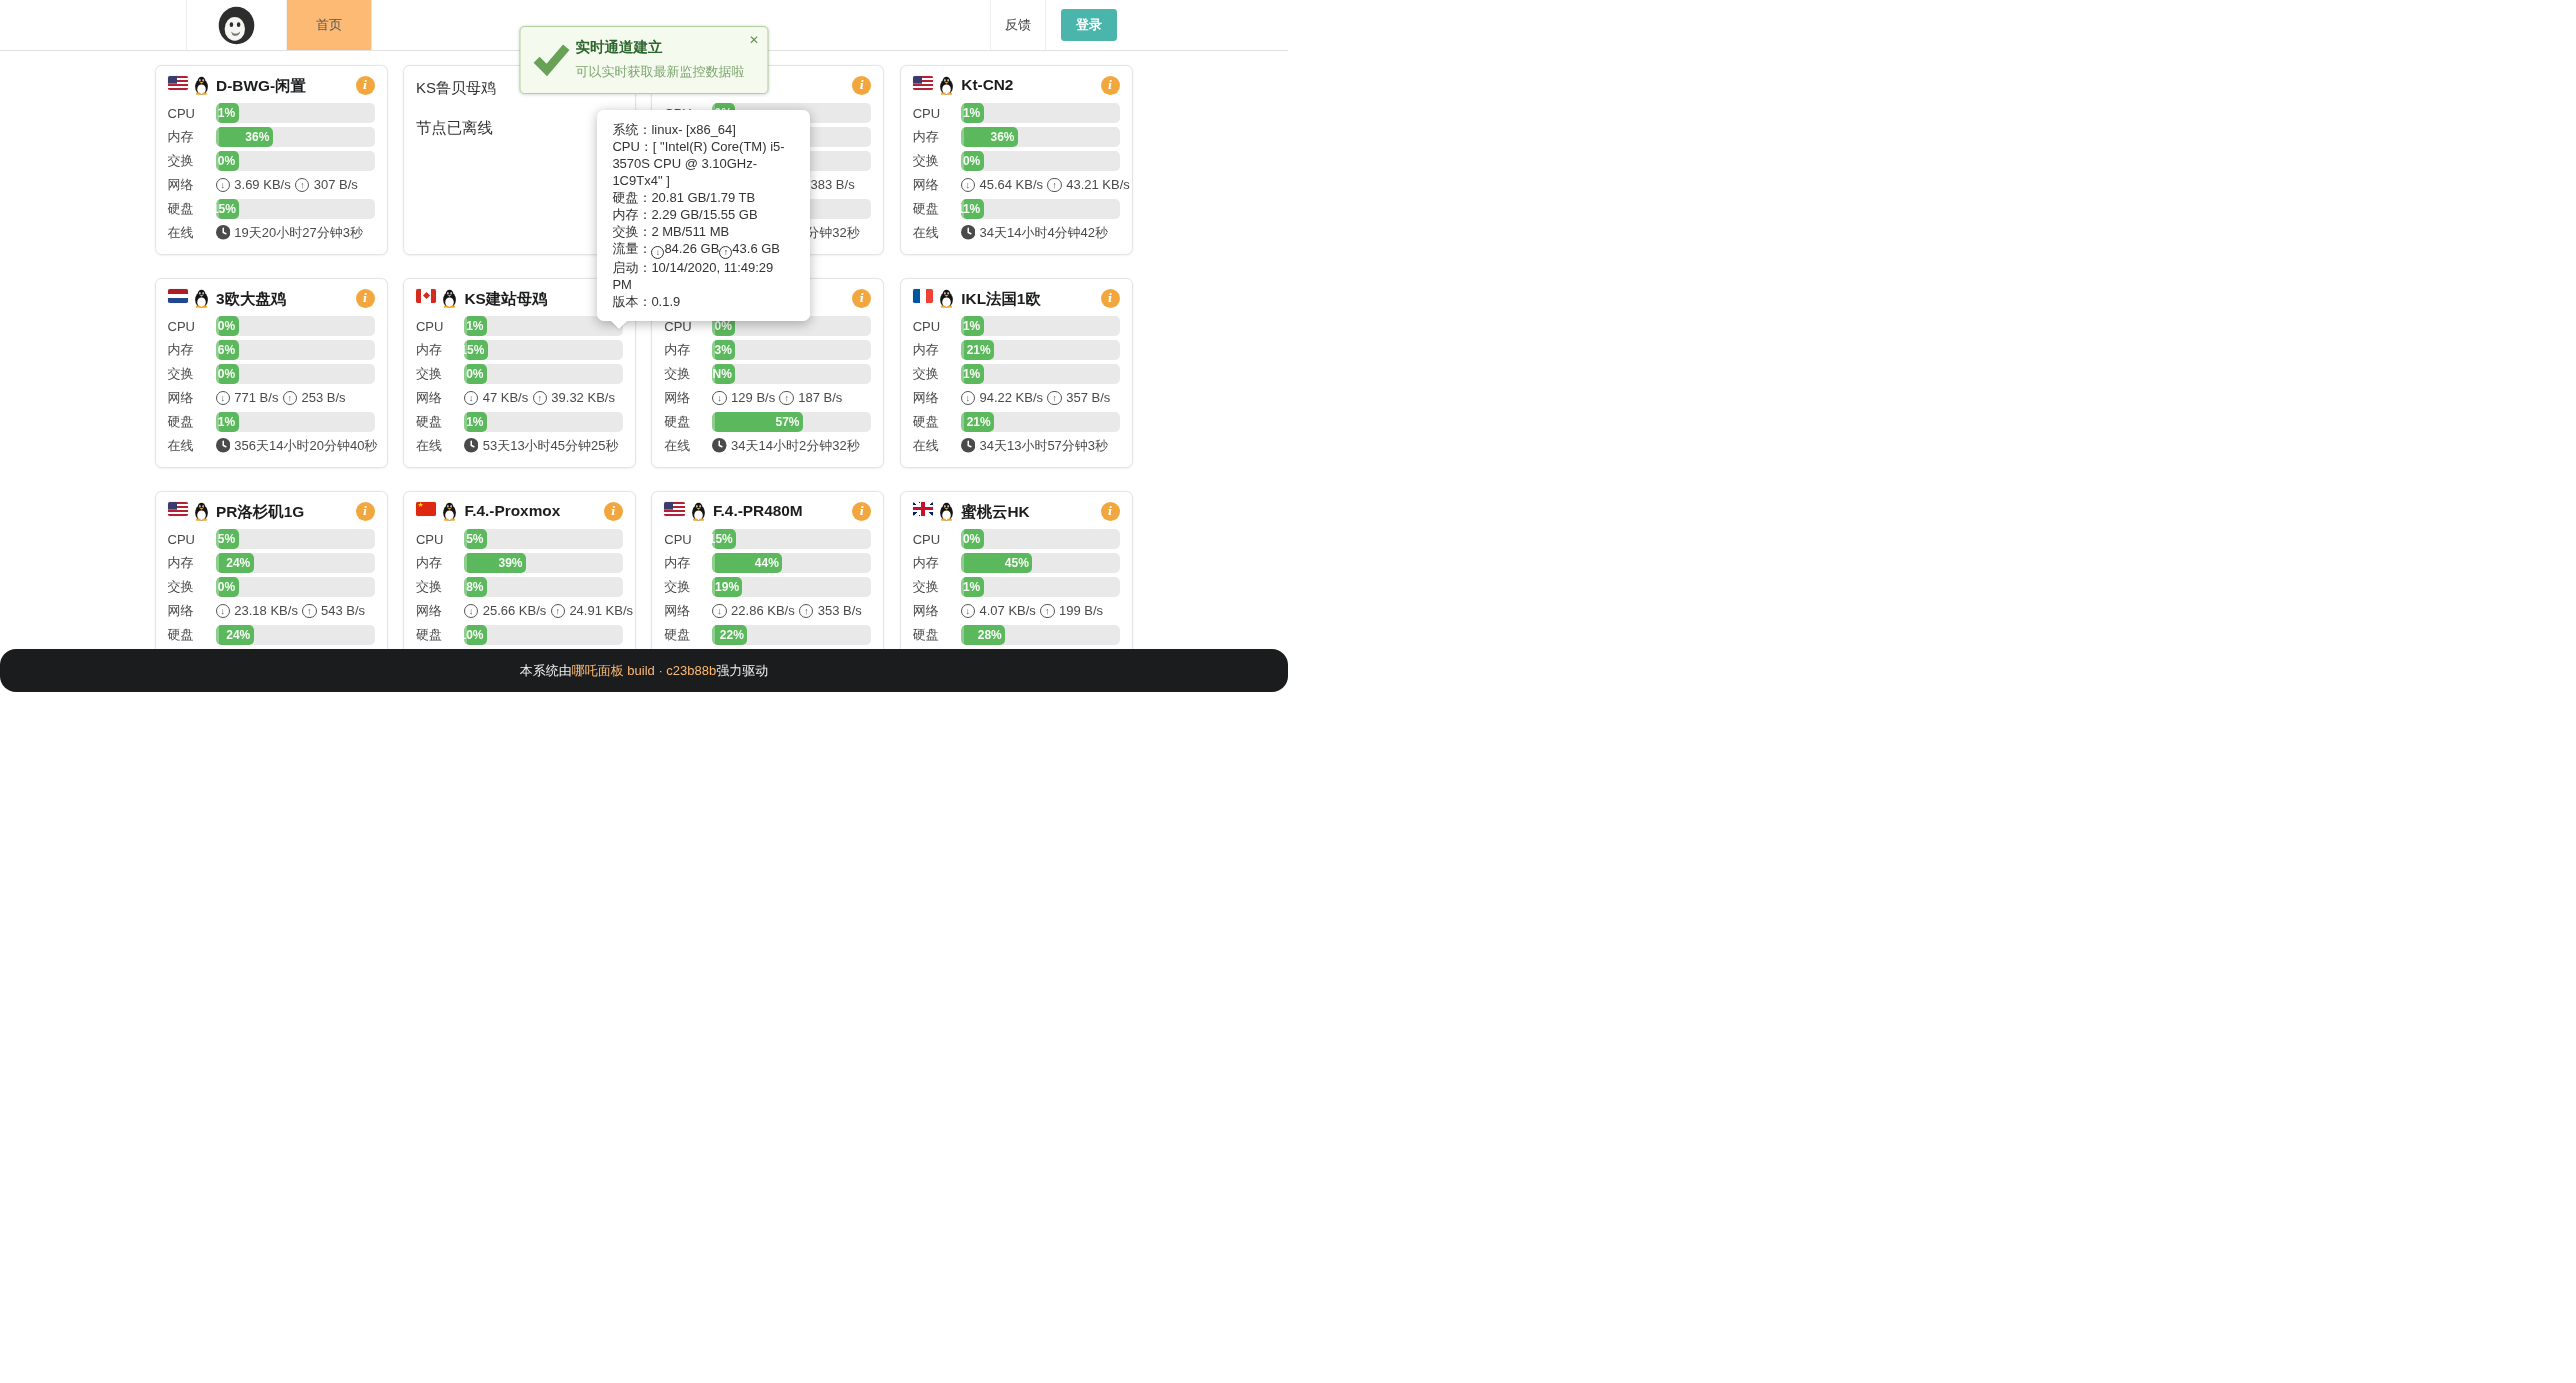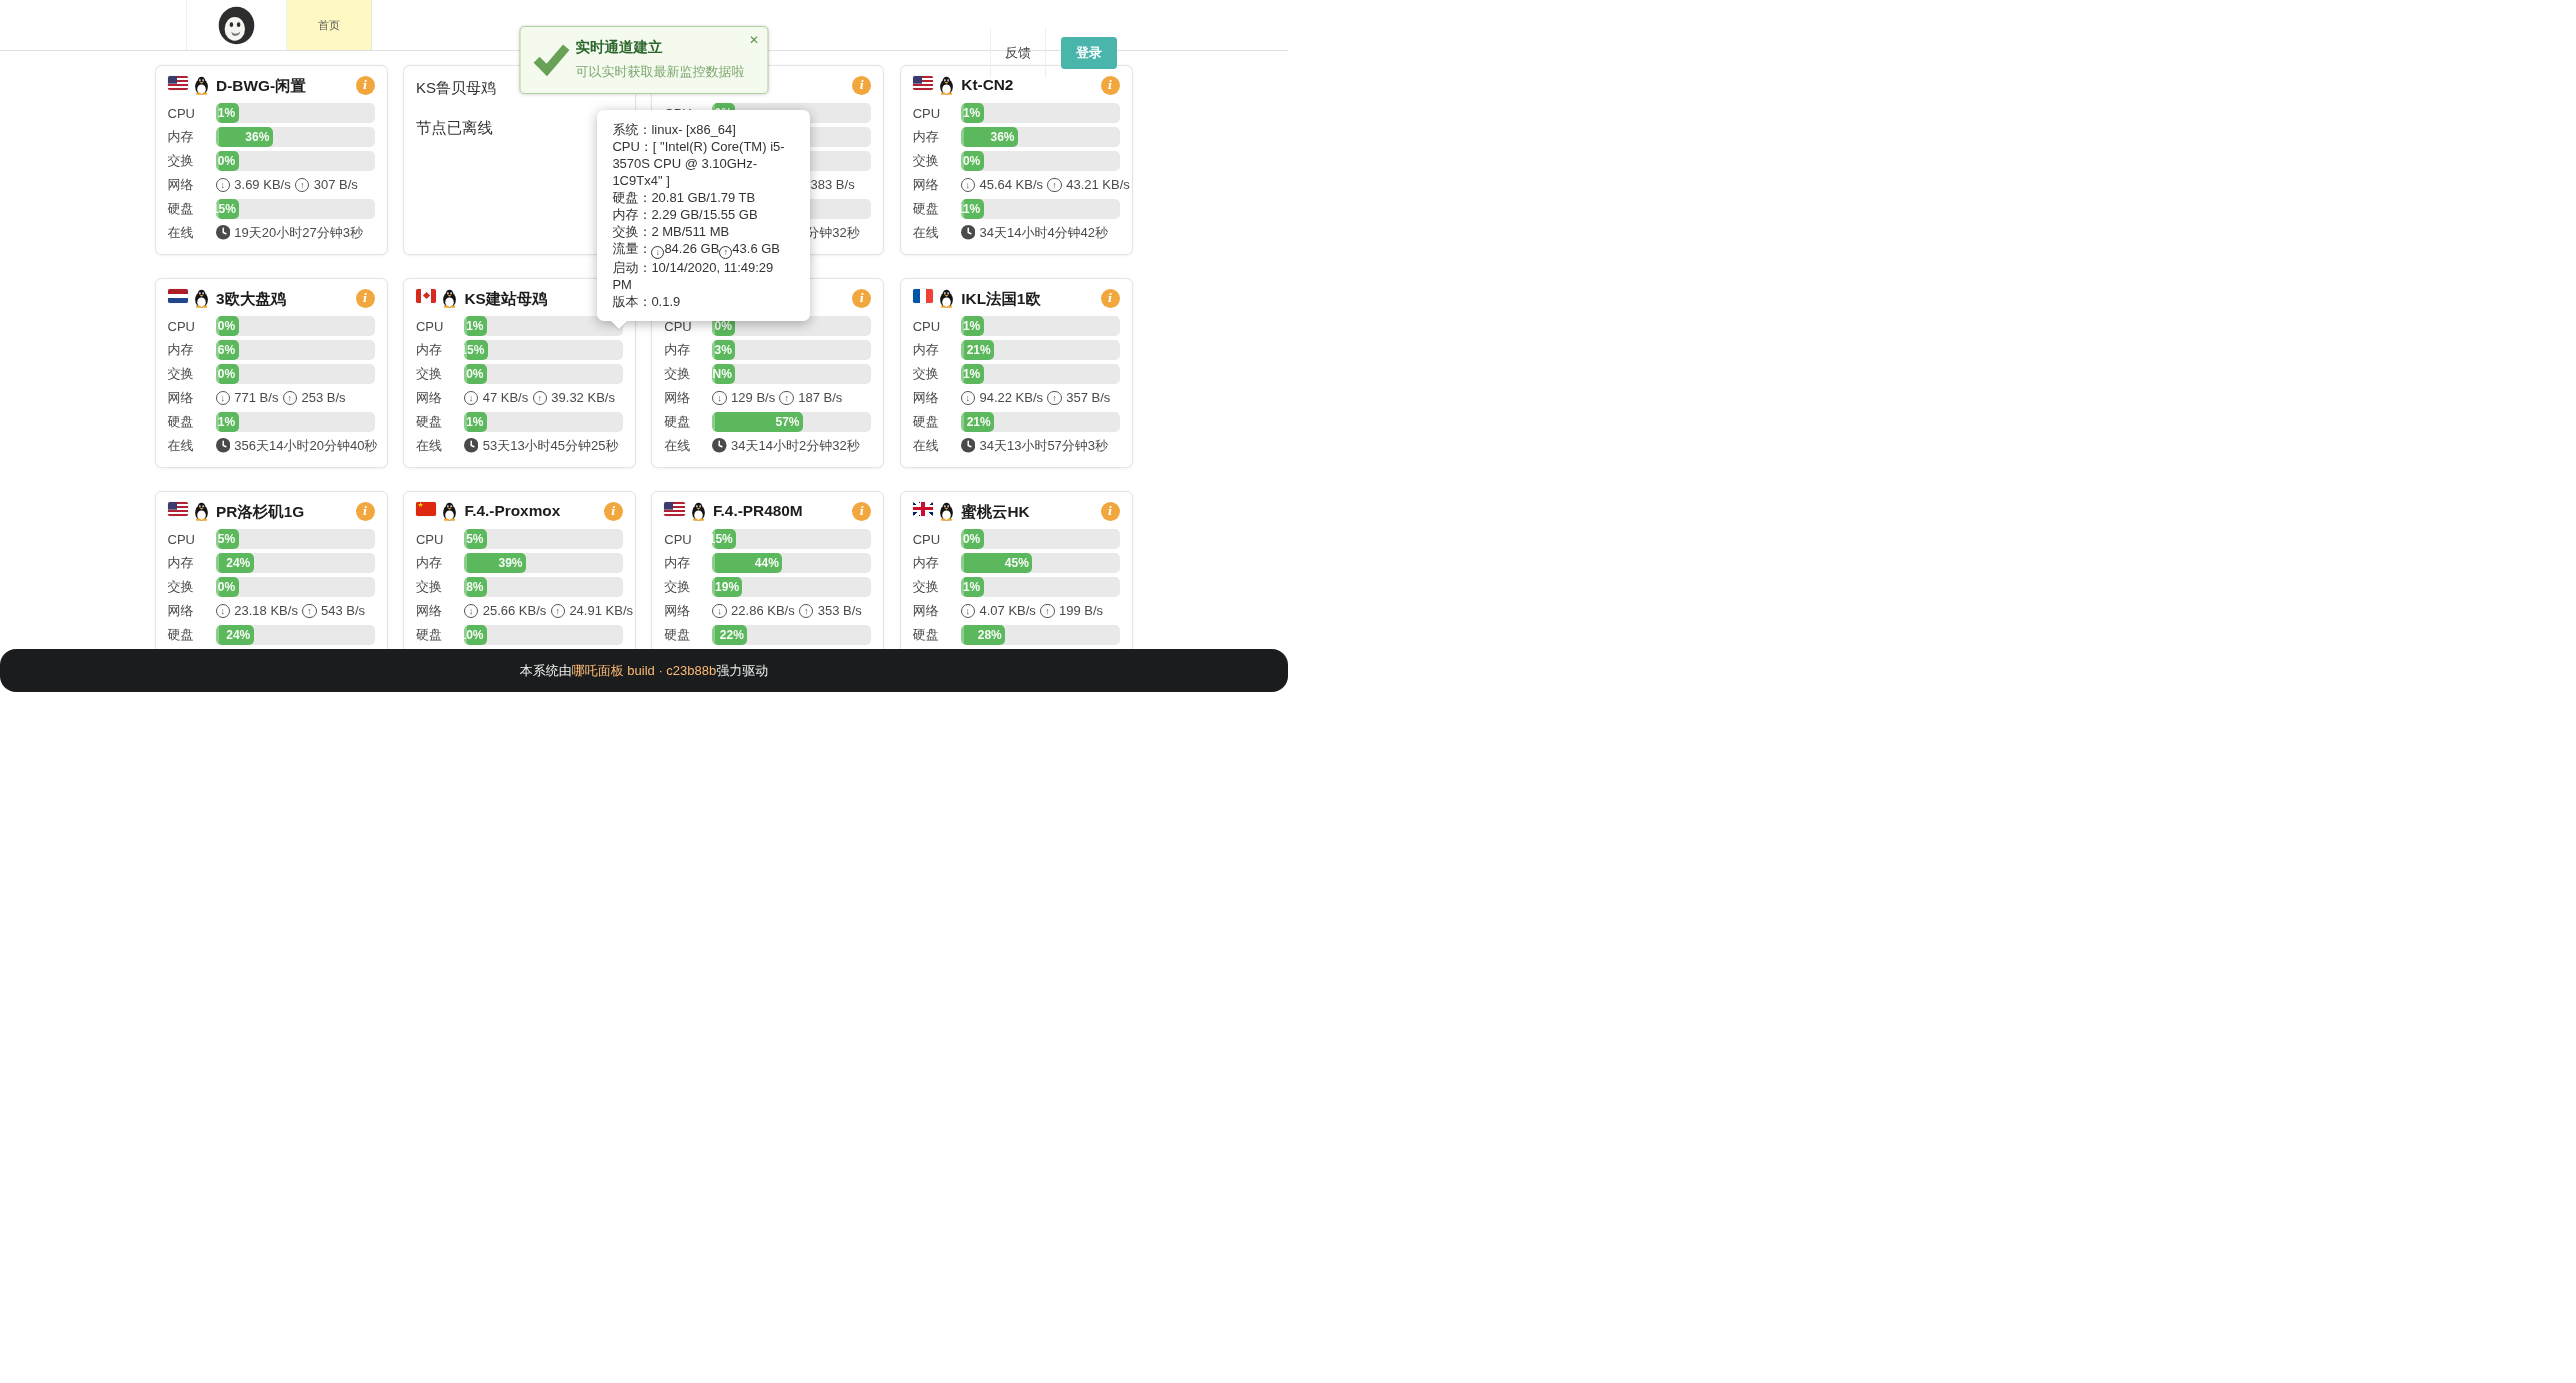--- a/index.html
+++ b/index.html
@@ -9,23 +9,23 @@
     background:#fff; color:#333;
     font-family:"Liberation Sans","DejaVu Sans",sans-serif;
   }
 
   
   .navbar { height:51px; background:#fff; border-bottom:0.9px solid #e0e0e0;
     display:flex; align-items:stretch; position:relative; z-index:40; }
   .nav-left { display:flex; margin-left:186px; }
   .cell { display:flex; align-items:center; justify-content:center; height:100%; }
   .logo-cell { width:101px; border-left:0.9px solid #efefef; border-right:0.9px solid #efefef; cursor:pointer; }
-  .tab { width:85px; background:#fef9c3; border-right:0.9px solid #e6e6e6;
-    font-size:11px; color:#555; cursor:pointer; }
-  .nav-right { margin-left:auto; margin-right:171px; display:flex; align-items:center; height:100%;margin-top:28px; }
+  .tab { width:85px; background:#fdba74; border-right:0.9px solid #e6e6e6;
+    font-size:13px; color:#555; cursor:pointer; }
+  .nav-right { margin-left:auto; margin-right:171px; display:flex; align-items:center; height:100%; }
   .feedback { height:100%; padding:0 13.7px; border-left:0.9px solid #efefef; border-right:0.9px solid #efefef;
     display:flex; align-items:center; font-size:13px; color:#444; cursor:pointer; }
   .login-btn { margin-left:15.4px; width:56px; height:32px; background:var(--teal,#4ab5ab);
     color:#fff; border:none; border-radius:3.4px; font-size:13px; font-weight:700; cursor:pointer; }
 
   
   .grid { width:979px; margin:13.7px auto 0; display:grid;
     grid-template-columns:repeat(4,233px); column-gap:15.4px; row-gap:23px; }
   .card { height:190px; background:#fff; border:0.9px solid #e4e4e4; border-radius:6.8px;
     box-shadow:0 0.9px 2.6px rgba(0,0,0,.06); padding:10.2px 12px; position:relative; }

